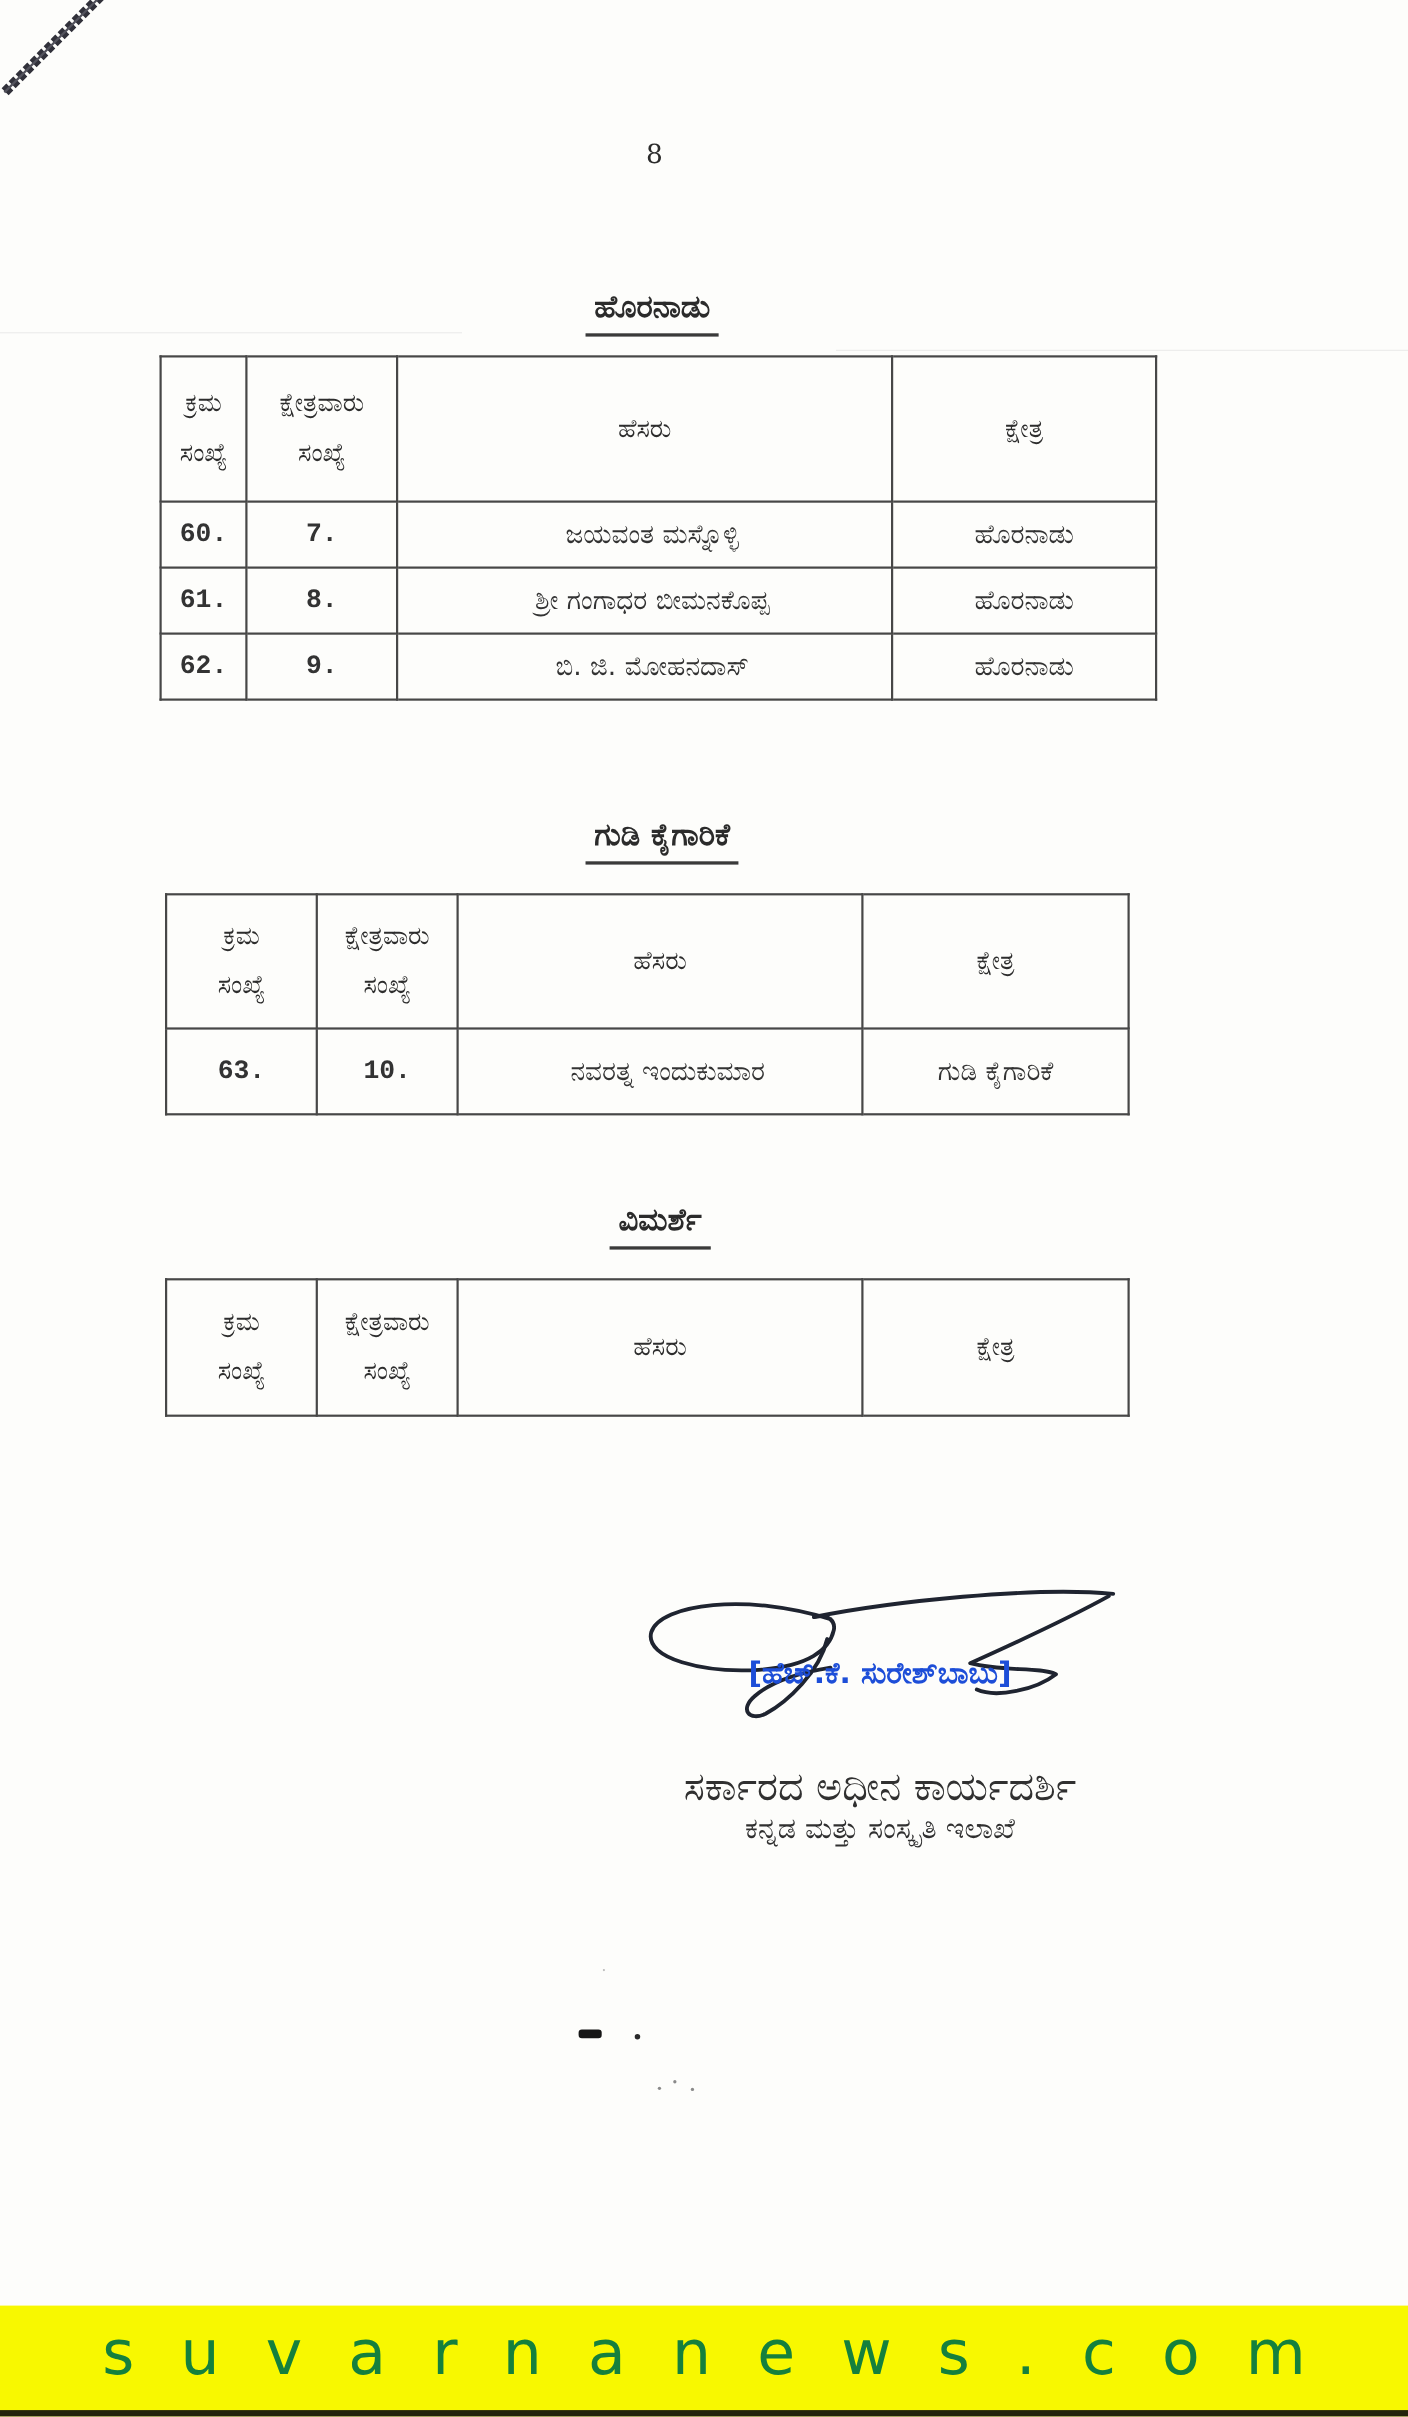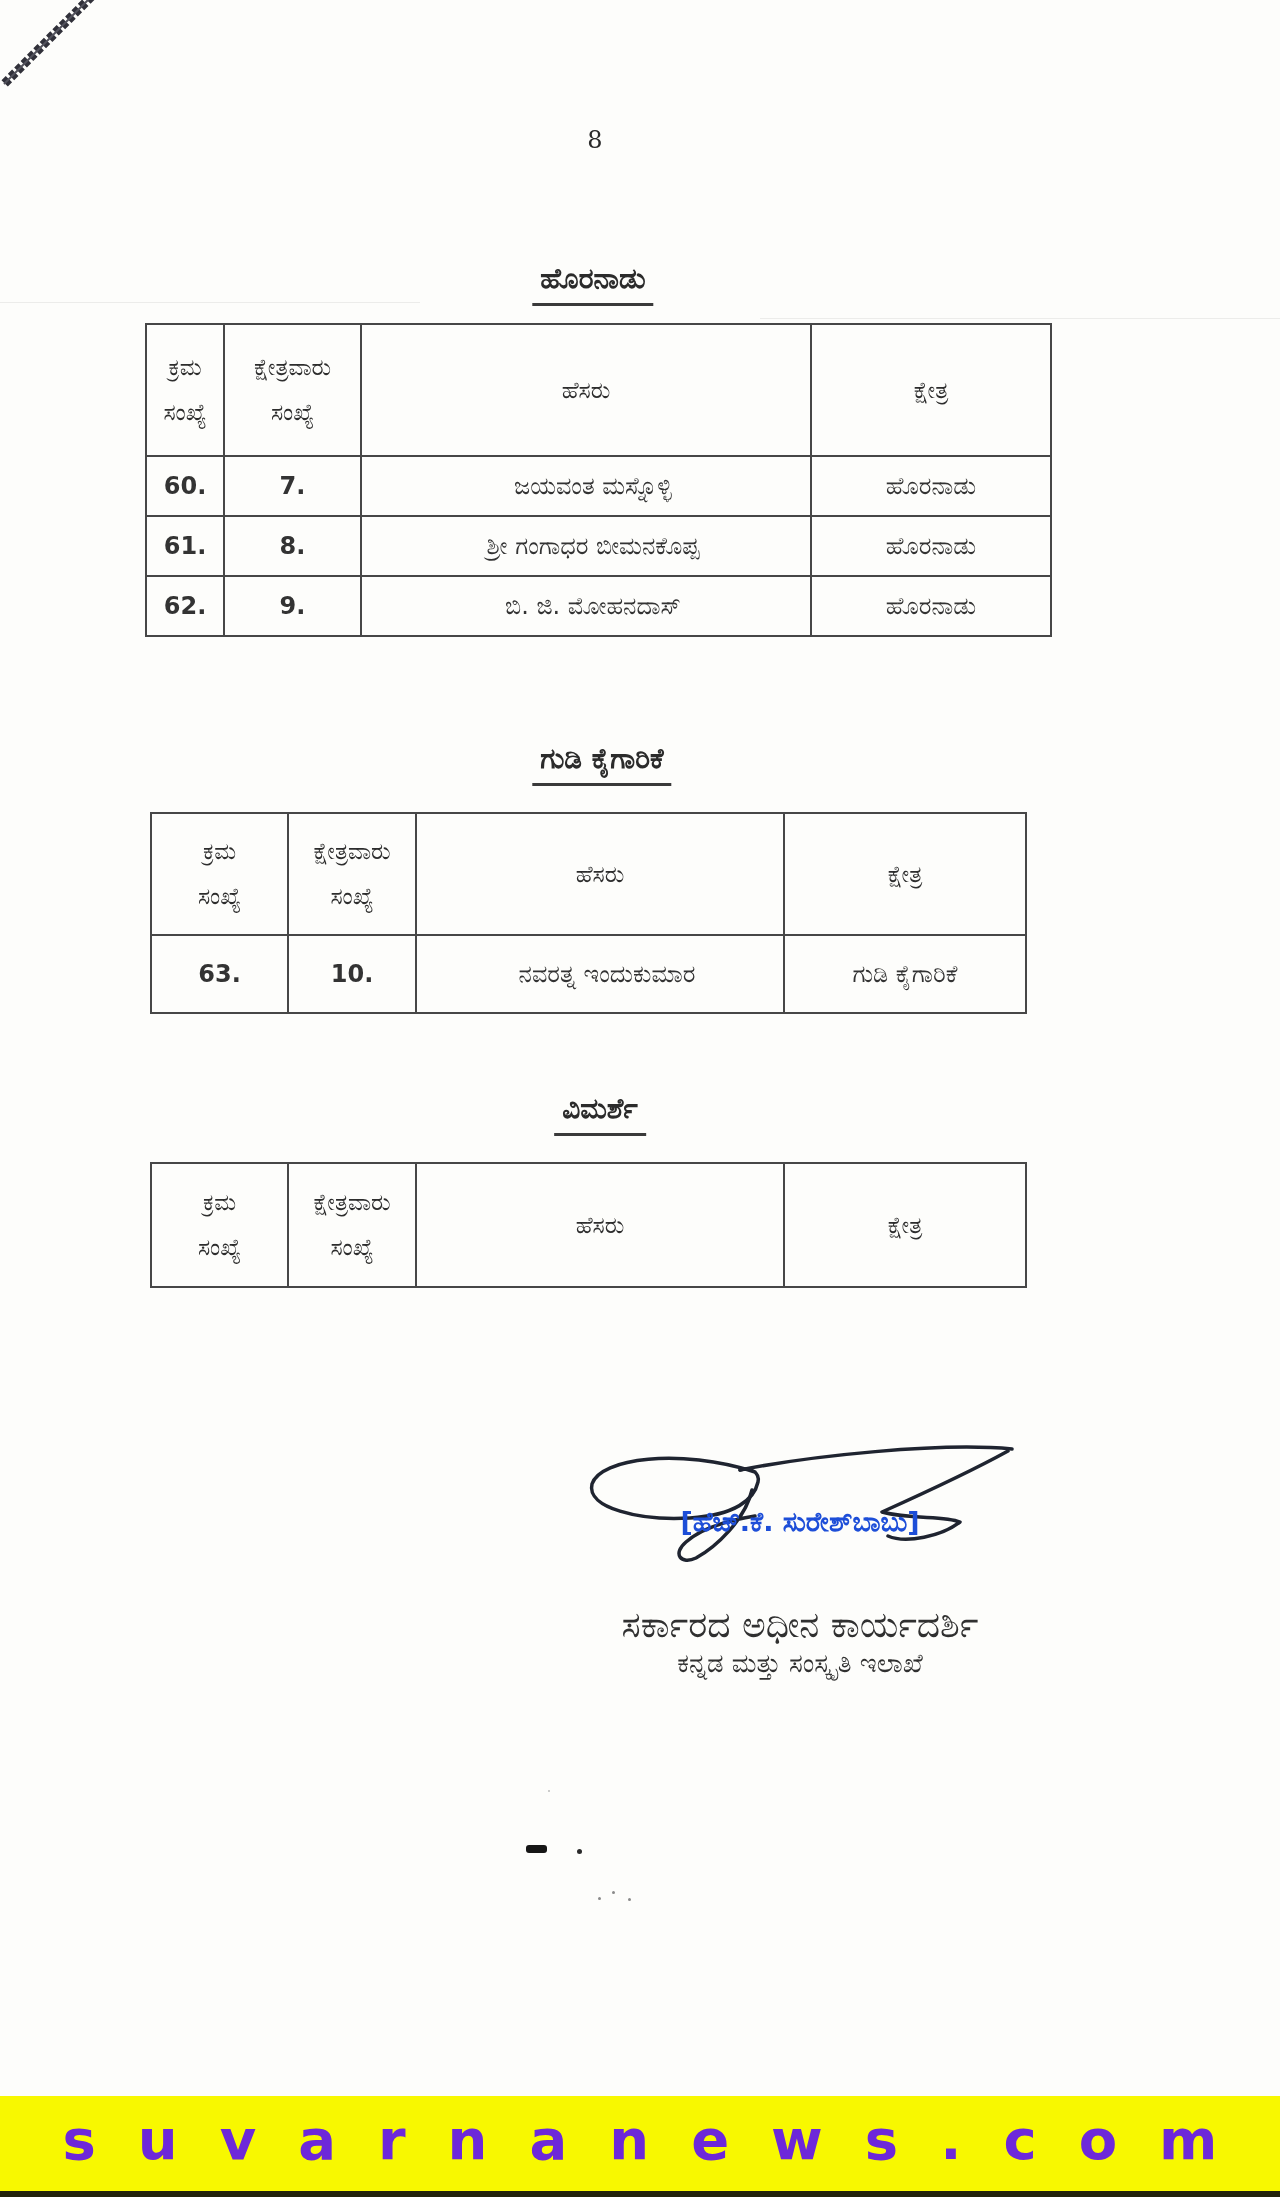--- a/index.html
+++ b/index.html
@@ -43,21 +43,21 @@
   .t3{left:150px;top:1162px;width:875px;}
   tr.hdr td{font-size:23px;color:#2d2d2d;}
   .t1 tr.hdr{height:132px;}
   .t2 tr.hdr{height:122px;}
   .t3 tr.hdr{height:124px;}
   .t1 tr.data{height:60px;}
   .t2 tr.data{height:78px;}
   .t3 tr.data{height:64px;}
   td.two-line{white-space:pre-line;line-height:1.95;border-radius:27px;}
   td.name-cell{text-align:left;padding-left:15px;font-size:24px;color:#3a3a3a;}
-  td.num-cell{font-weight:bold;font-size:26px;color:#222;}
+  td.num-cell{font-weight:bold;font-size:26px;color:#222;font-family:Liberation Mono, monospace;}
   td.kshetra-hdr{vertical-align:top;}
   
   .signature-svg{position:absolute;left:540px;top:1432px;}
   .sig-line{
     position:absolute;left:800px;transform:translateX(-50%);
     white-space:nowrap;color:#303030;
   }
   .sig-name{top:1506px;font-size:27px;font-weight:bold;color:#1d4ed8;}
   .sig-desig{top:1604px;font-size:36px;}
   .sig-dept{top:1648px;font-size:26px;}
@@ -203,17 +203,17 @@
   <div class="sig-line sig-dept">ಕನ್ನಡ ಮತ್ತು ಸಂಸ್ಕೃತಿ ಇಲಾಖೆ</div>
 
   <div class="dash-artifact"></div>
   <div class="dot-artifact"></div>
   <div class="speck s1"></div>
   <div class="speck s2"></div>
   <div class="speck s3"></div>
   <div class="speck s4"></div>
 
   <div class="banner" style="background: rgb(248, 248, 0);">
-    <div class="banner-text" style="color: #6d28d9; font-weight: bold;">suvarnanews.com</div>
+    <div class="banner-text" style="color: #15803d;">suvarnanews.com</div>
   </div>
   <div class="banner-edge"></div>
 
 </div>
 
 </body></html>

